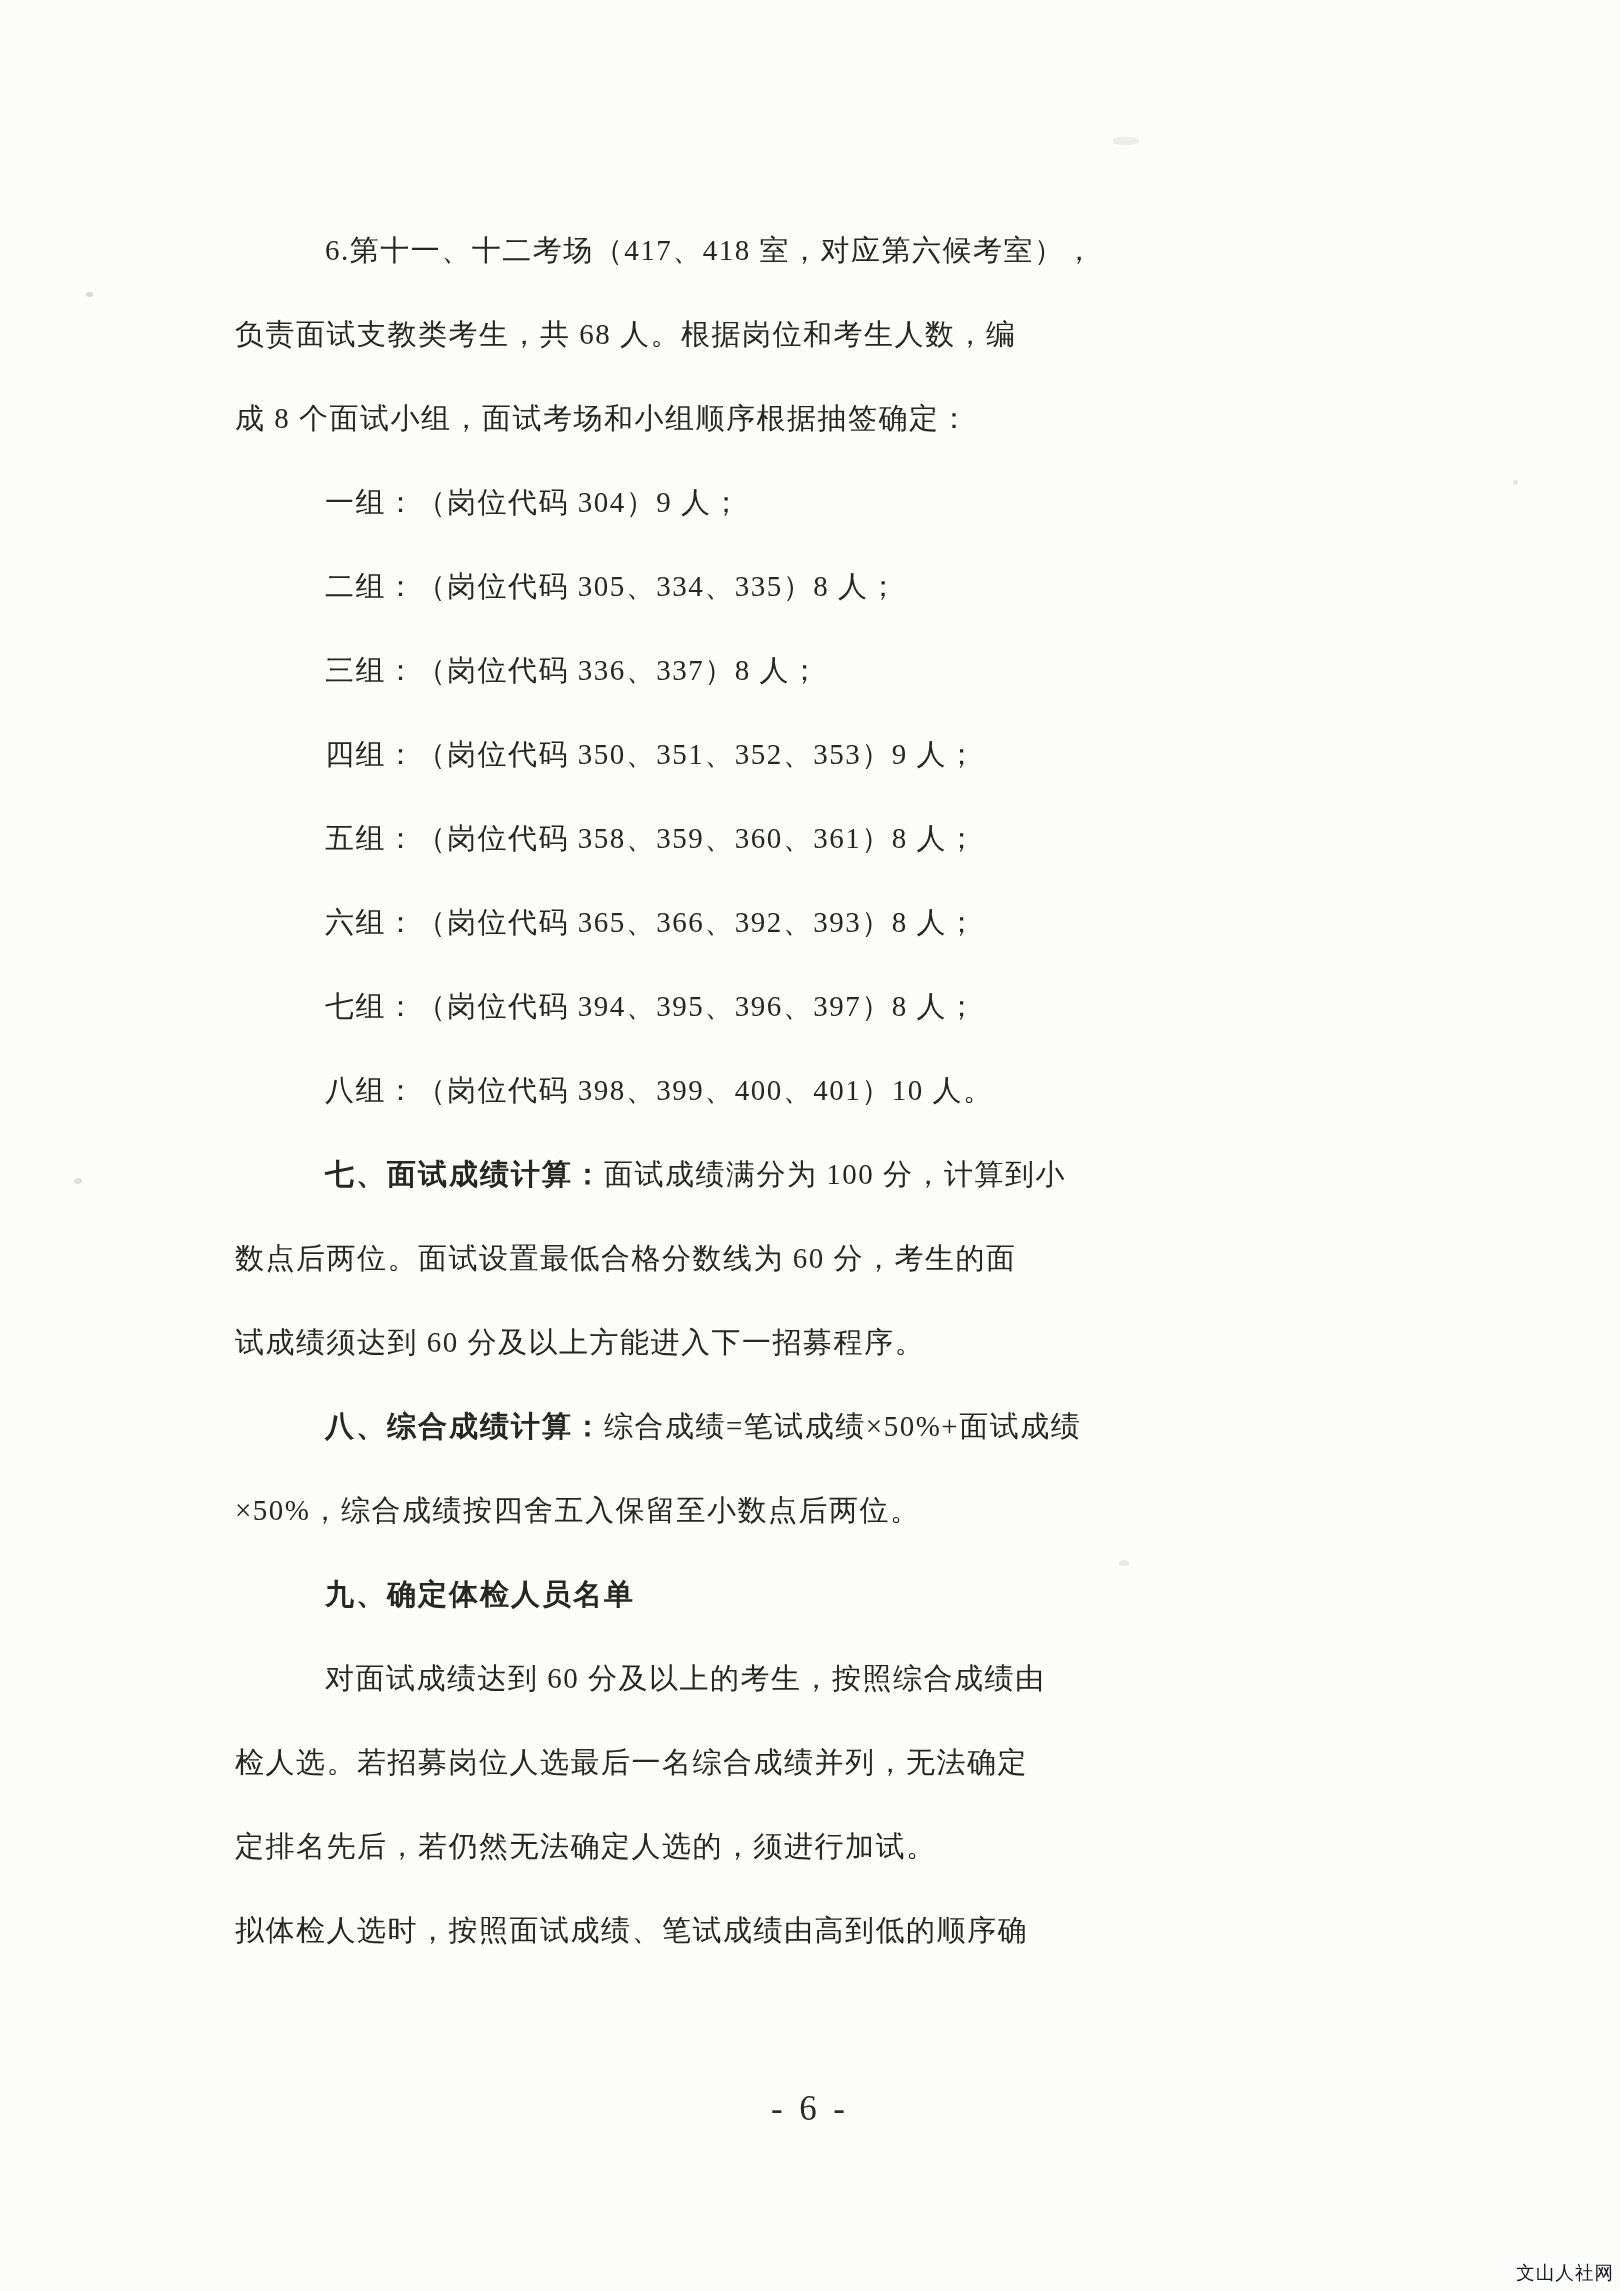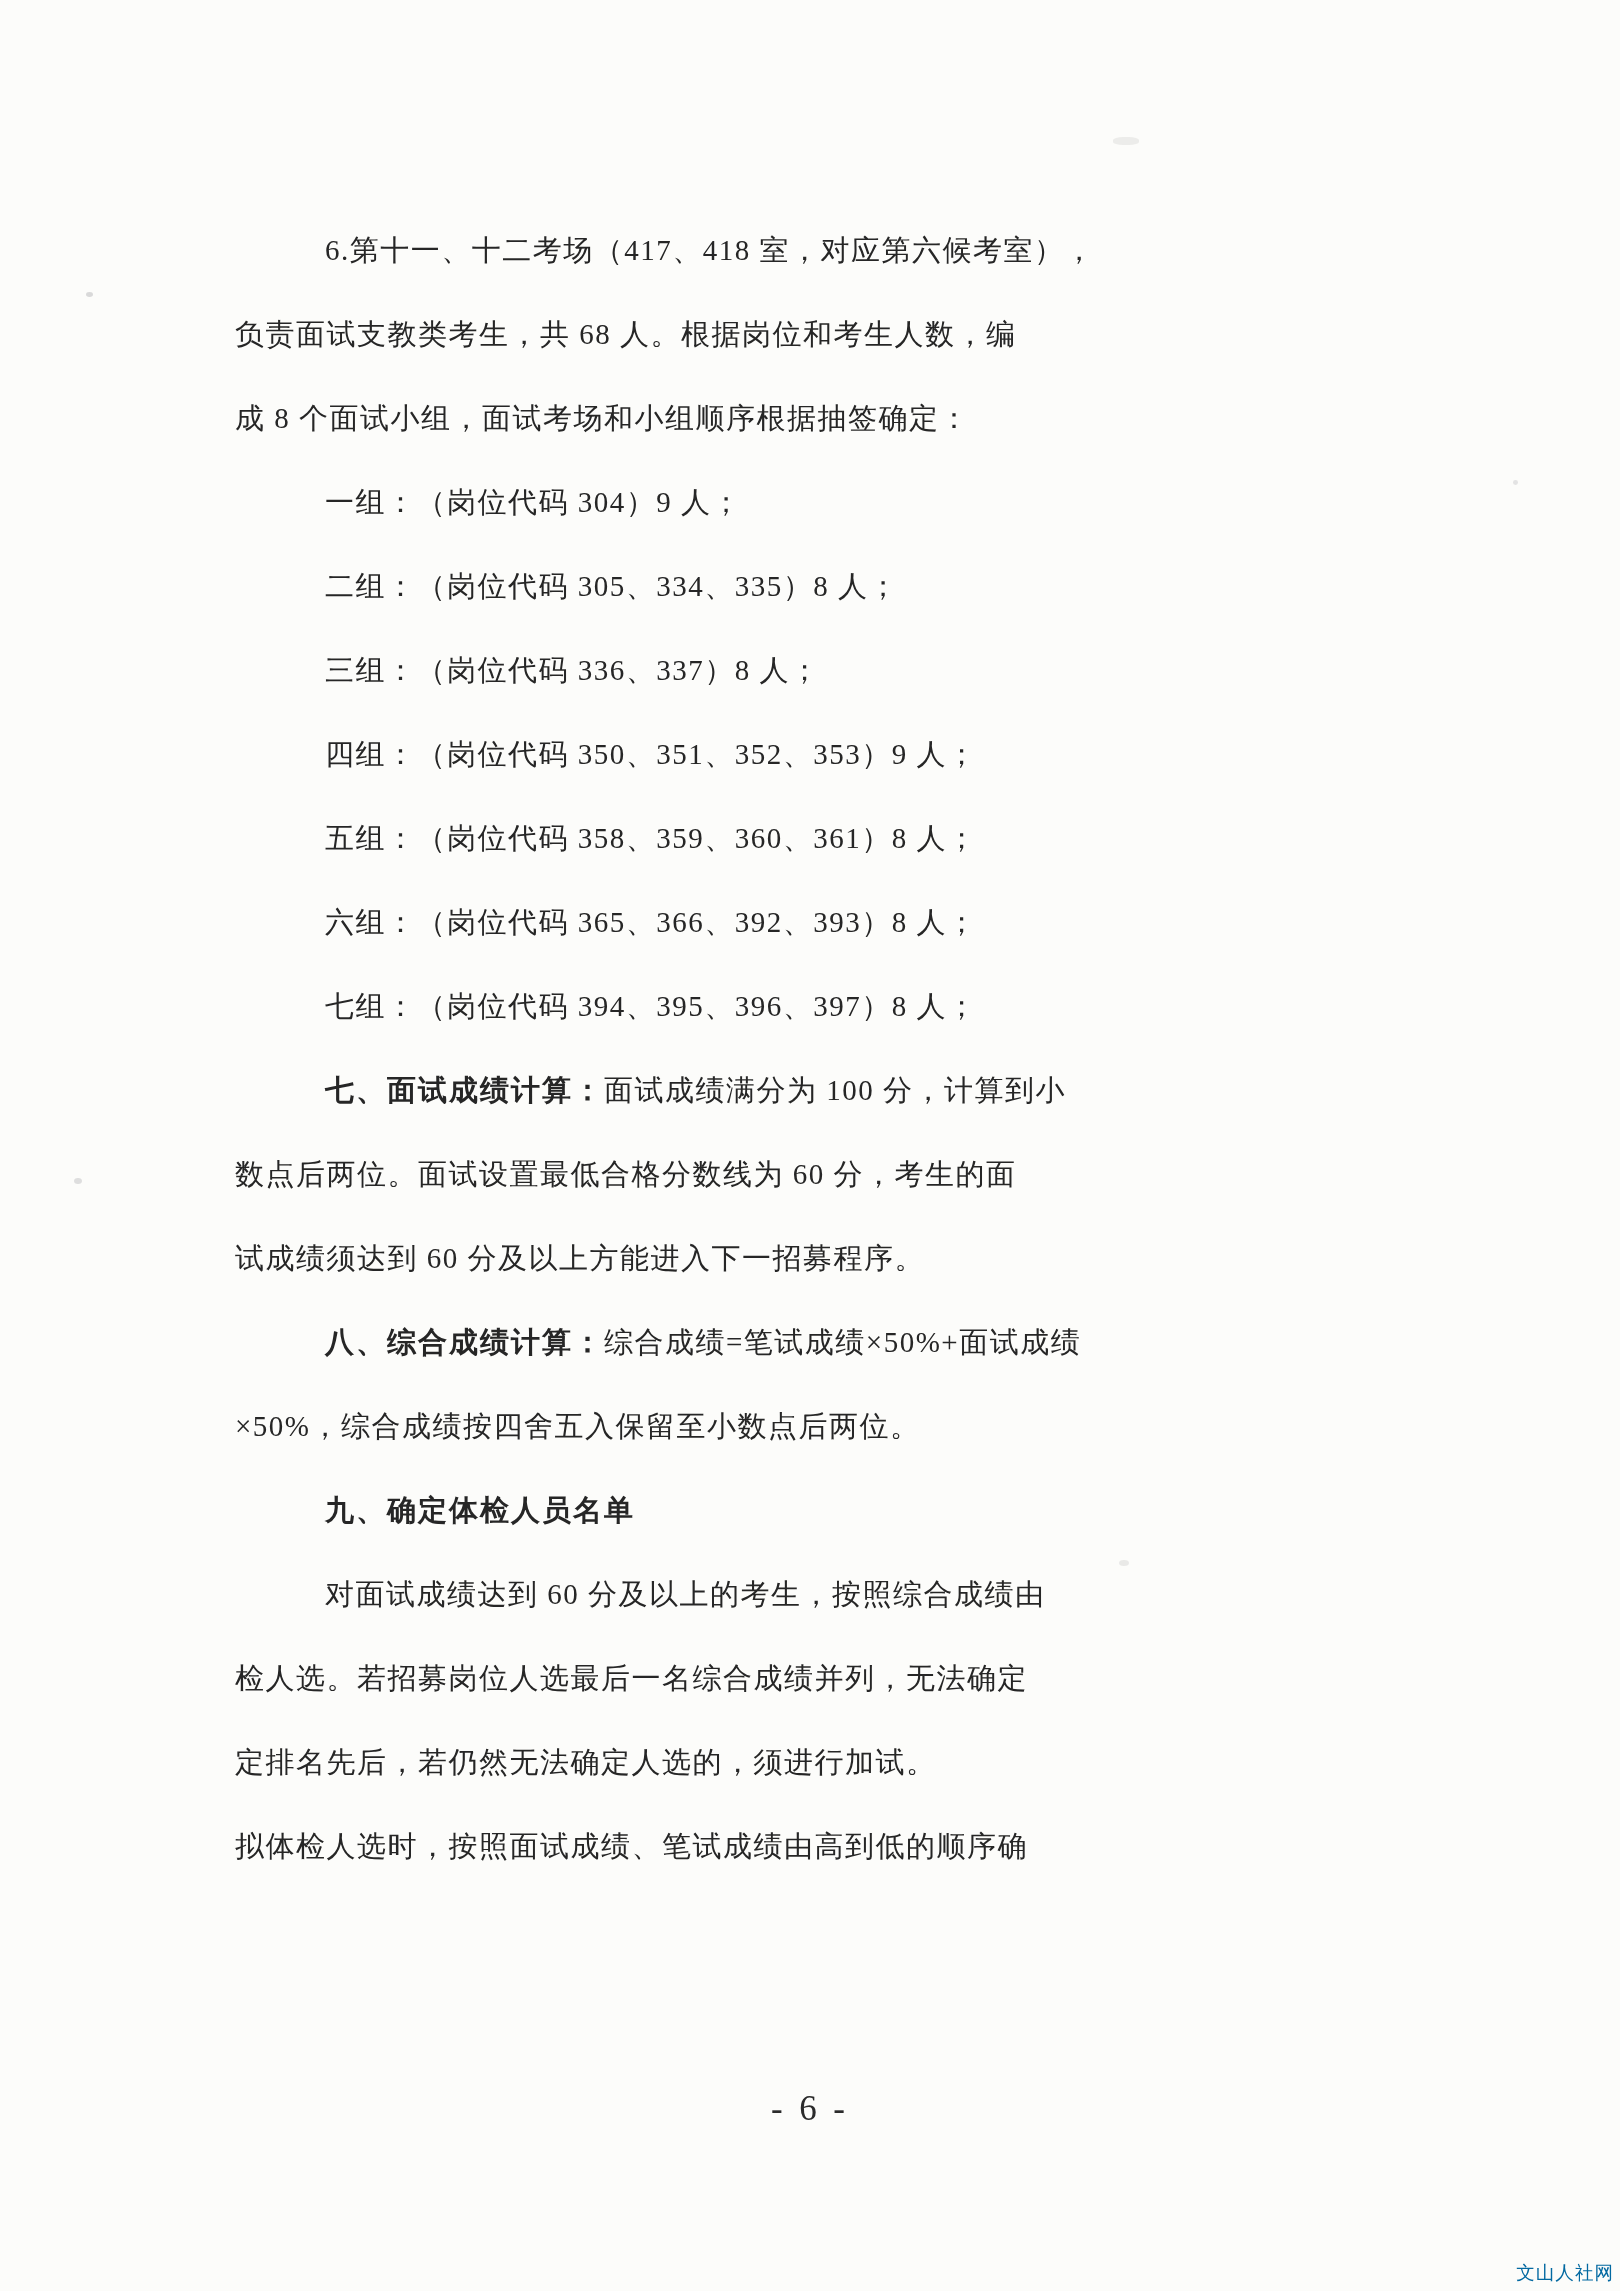--- a/index.html
+++ b/index.html
@@ -46,21 +46,21 @@
     line-height: 49px;
     letter-spacing: 3.9px;
     color: #2b2b2b;
   }
   .watermark {
     position: absolute;
     right: 5.9px;
     top: 2260px;
     font-size: 18.6px;
     letter-spacing: 1px;
-    color: #0369a1;
+    color: #0f172a;
     font-family: "Liberation Sans", "DejaVu Sans", sans-serif;
   }
   .speck {
     position: absolute;
     background: #d9d9d9;
     border-radius: 50%;
   }
   .speck.s1 { left: 86px;  top: 292px;  width: 6.9px; height: 4.9px; }
   .speck.s2 { left: 74px;  top: 1178px; width: 7.8px; height: 5.9px; background:#dedede; }
   .speck.s3 { left: 1513px; top: 480px; width: 4.9px; height: 4.9px; background:#e3e3e3; }
@@ -78,20 +78,21 @@
     <div class="line">负责面试支教类考生，共 68 人。根据岗位和考生人数，编</div>
     <div class="line">成 8 个面试小组，面试考场和小组顺序根据抽签确定：</div>
 
     <div class="line indent">一组：（岗位代码 304）9 人；</div>
     <div class="line indent">二组：（岗位代码 305、334、335）8 人；</div>
     <div class="line indent">三组：（岗位代码 336、337）8 人；</div>
     <div class="line indent">四组：（岗位代码 350、351、352、353）9 人；</div>
     <div class="line indent">五组：（岗位代码 358、359、360、361）8 人；</div>
     <div class="line indent">六组：（岗位代码 365、366、392、393）8 人；</div>
     <div class="line indent">七组：（岗位代码 394、395、396、397）8 人；</div>
+    <div class="line indent">八组：（岗位代码 398、399、400、401）10 人。</div>
 
     <div class="line indent"><span class="bold-head">七、面试成绩计算：</span><span>面试成绩满分为 100 分，计算到小</span></div>
     <div class="line">数点后两位。面试设置最低合格分数线为 60 分，考生的面</div>
     <div class="line">试成绩须达到 60 分及以上方能进入下一招募程序。</div>
 
     <div class="line indent"><span class="bold-head">八、综合成绩计算：</span><span>综合成绩=笔试成绩×50%+面试成绩</span></div>
     <div class="line">×50%，综合成绩按四舍五入保留至小数点后两位。</div>
 
     <div class="line indent bold-head">九、确定体检人员名单</div>
     <div class="line indent">对面试成绩达到 60 分及以上的考生，按照综合成绩由</div>

